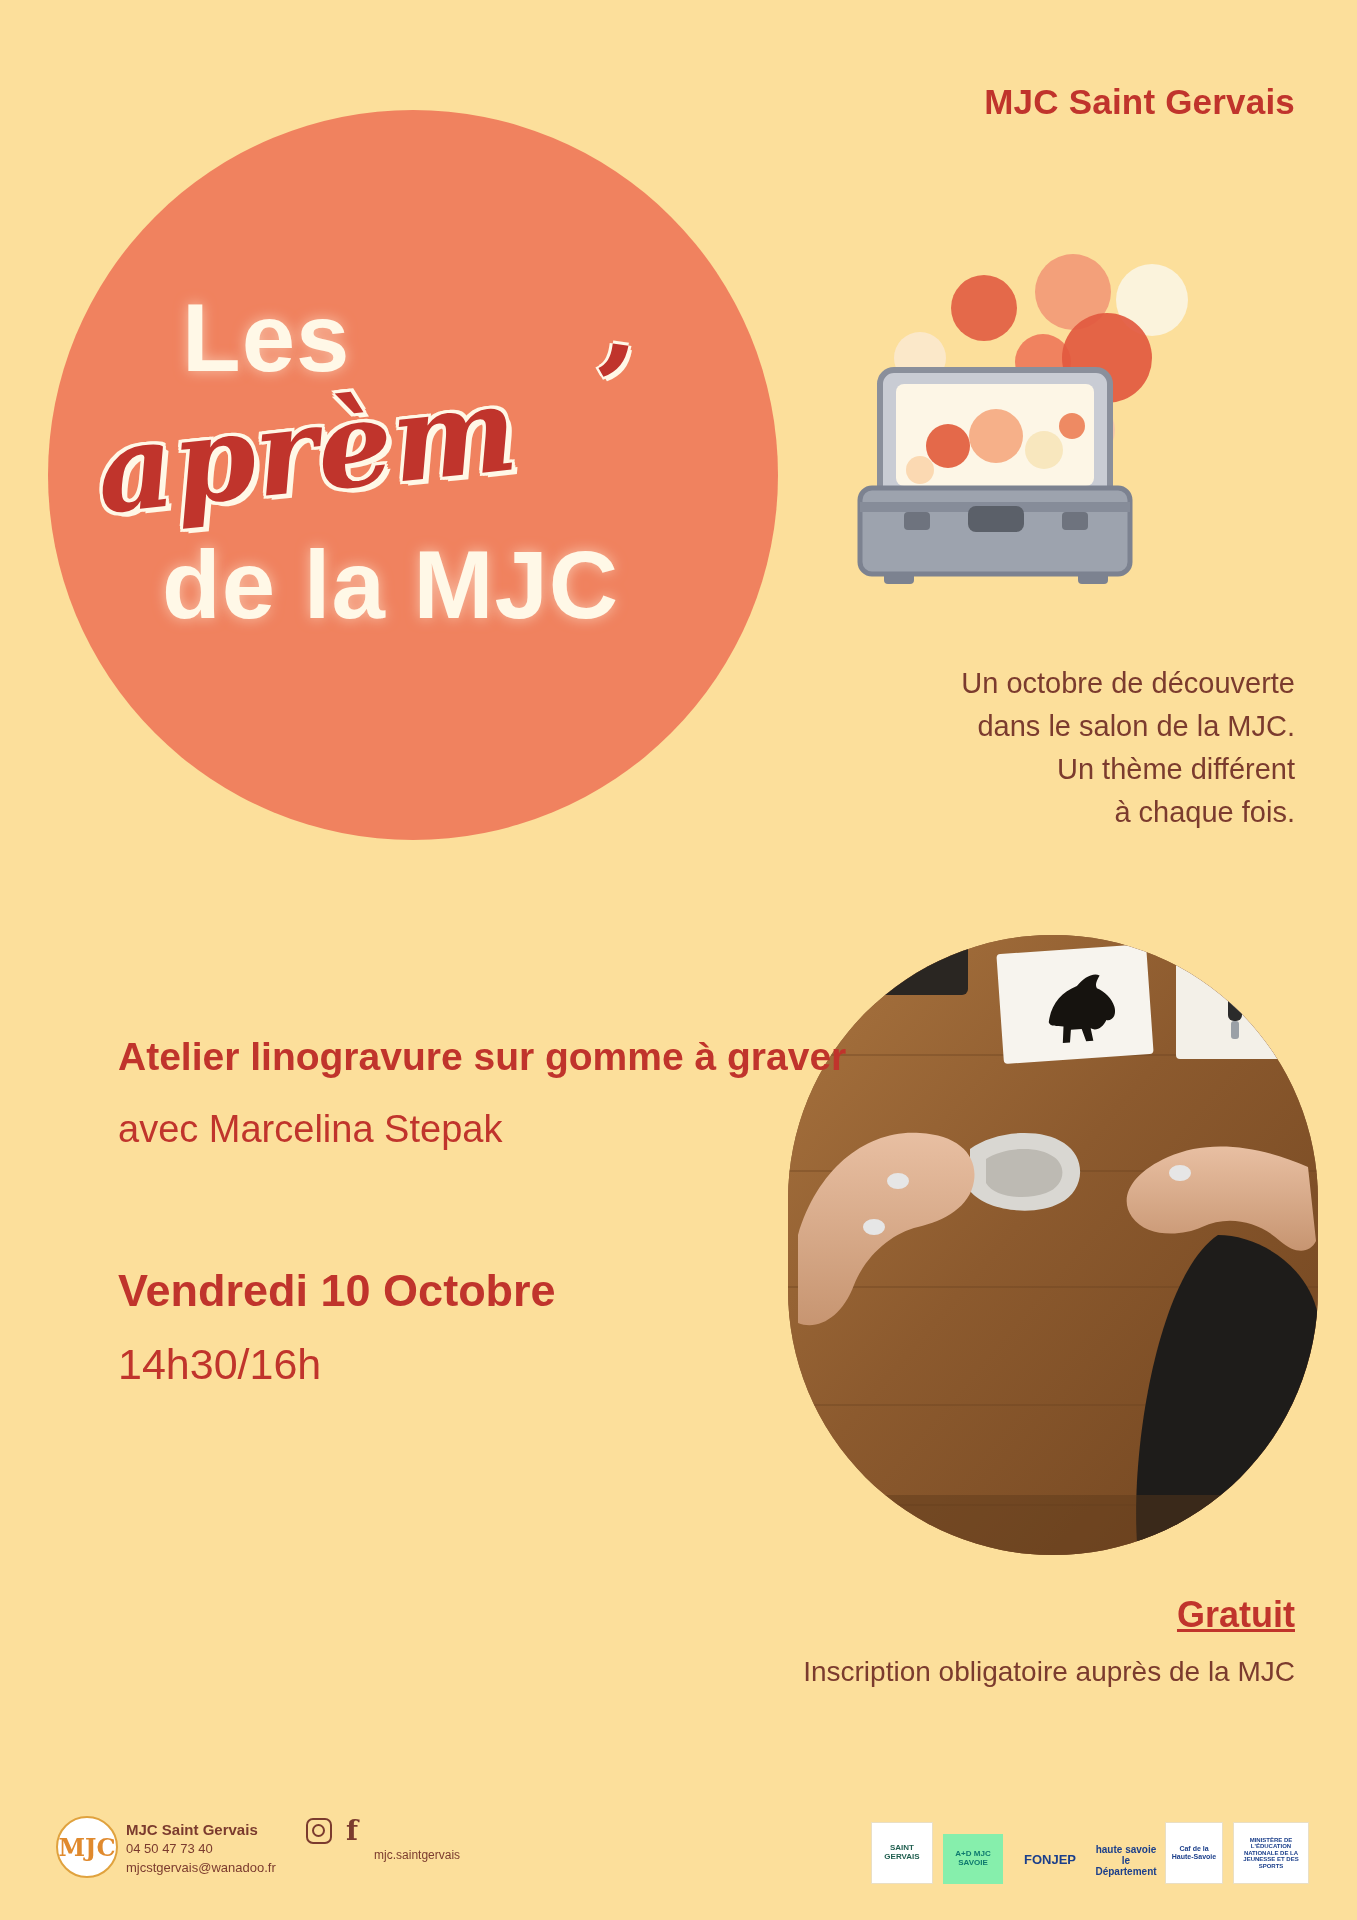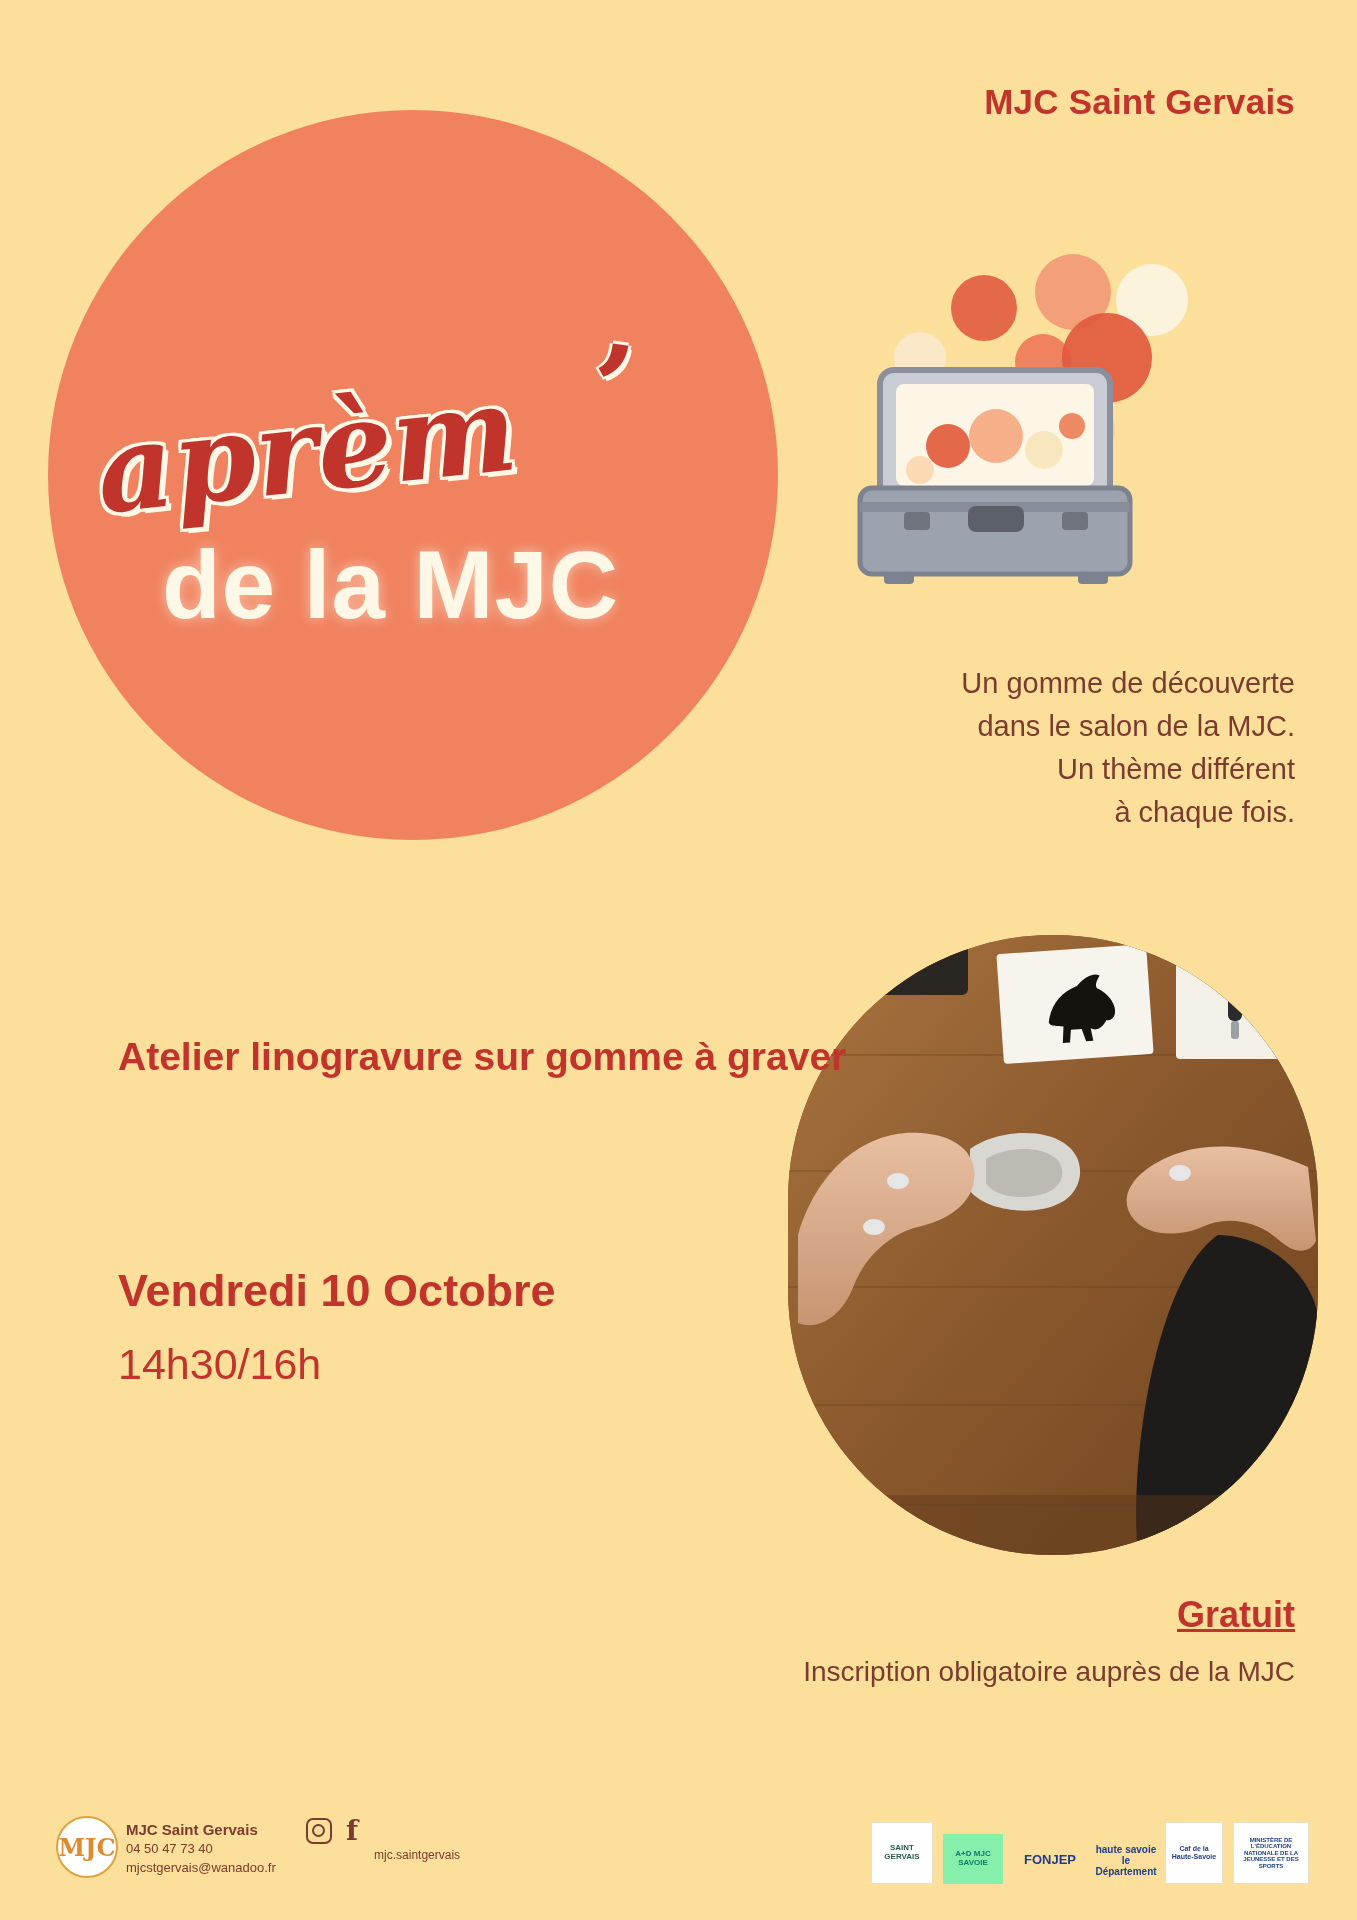--- a/index.html
+++ b/index.html
@@ -283,20 +283,21 @@
   .p-min { width: 76px; height: 62px; color:#1b3f8b; font-size:6px; }
 </style>
 </head>
 <body>
 
 <div class="poster">
 
   <div class="brand-title">MJC Saint Gervais</div>
 
   <div class="logo-circle"></div>
+  <div class="logo-les">Les</div>
   <div class="logo-aprem">aprèm</div>
   <div class="logo-apostrophe">’</div>
   <div class="logo-delamjc">de la MJC</div>
 
   <div class="suitcase-art">
     <svg width="500" height="400" viewBox="0 0 500 400" xmlns="http://www.w3.org/2000/svg">
 
       <circle cx="184" cy="58" r="33" fill="#E4694A"></circle>
       <circle cx="273" cy="42" r="38" fill="#F3A07A"></circle>
       <circle cx="352" cy="50" r="36" fill="#FBF3DC"></circle>
@@ -322,21 +323,21 @@
 
       <rect x="104" y="262" width="26" height="18" rx="4" fill="#6E737E"></rect>
       <rect x="262" y="262" width="26" height="18" rx="4" fill="#6E737E"></rect>
 
       <rect x="84" y="322" width="30" height="12" rx="4" fill="#7C8290"></rect>
       <rect x="278" y="322" width="30" height="12" rx="4" fill="#7C8290"></rect>
     </svg>
   </div>
 
   <div class="intro">
-    <div>Un gomme de découverte</div>
+    <div>Un octobre de découverte</div>
     <div>dans le salon de la MJC.</div>
     <div>Un thème différent</div>
     <div>à chaque fois.</div>
   </div>
 
   <div class="photo-circle">
     <svg class="photo-inner" width="530" height="620" viewBox="0 0 530 620" xmlns="http://www.w3.org/2000/svg">
       <defs>
         <linearGradient id="wood" x1="0" y1="0" x2="1" y2="1">
           <stop offset="0%" stop-color="#A9743F"></stop>
@@ -385,20 +386,21 @@
                C440 280 470 286 492 306 C508 320 522 318 528 306 Z" fill="url(#skin)"></path>
       <ellipse cx="392" cy="238" rx="11" ry="8" fill="#E6E6E6"></ellipse>
 
       <path d="M430 300 C470 300 520 330 530 380 L530 620 L350 620 C340 520 370 340 430 300 Z" fill="#1e1c1a"></path>
 
       <rect x="0" y="560" width="530" height="60" fill="#5e3a1a" opacity="0.45"></rect>
     </svg>
   </div>
 
   <div class="workshop-title">Atelier linogravure sur gomme à graver</div>
+  <div class="workshop-author">avec Marcelina Stepak</div>
   <div class="event-date">Vendredi 10 Octobre</div>
   <div class="event-time">14h30/16h</div>
 
   <div class="price">Gratuit</div>
   <div class="registration">
     <div>Inscription obligatoire auprès de la MJC</div>
   </div>
 
   <div class="footer">
 

